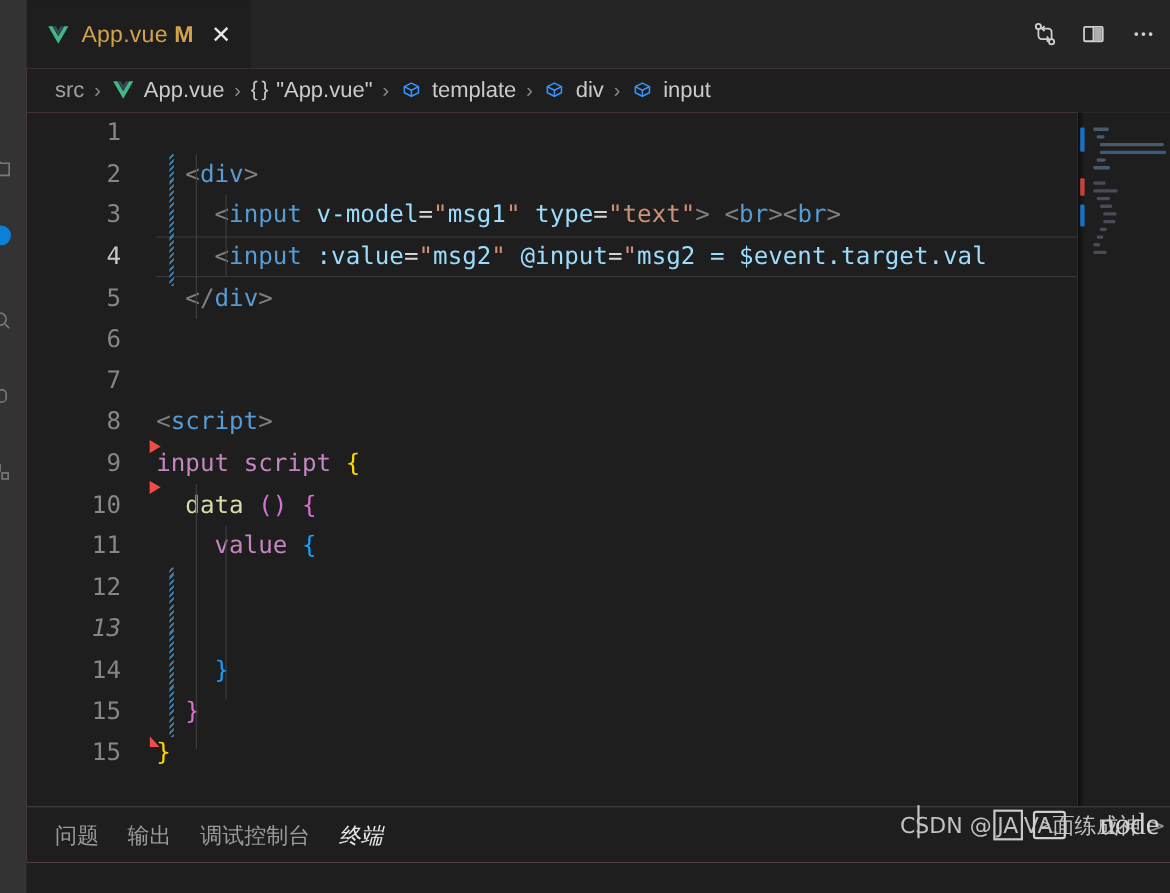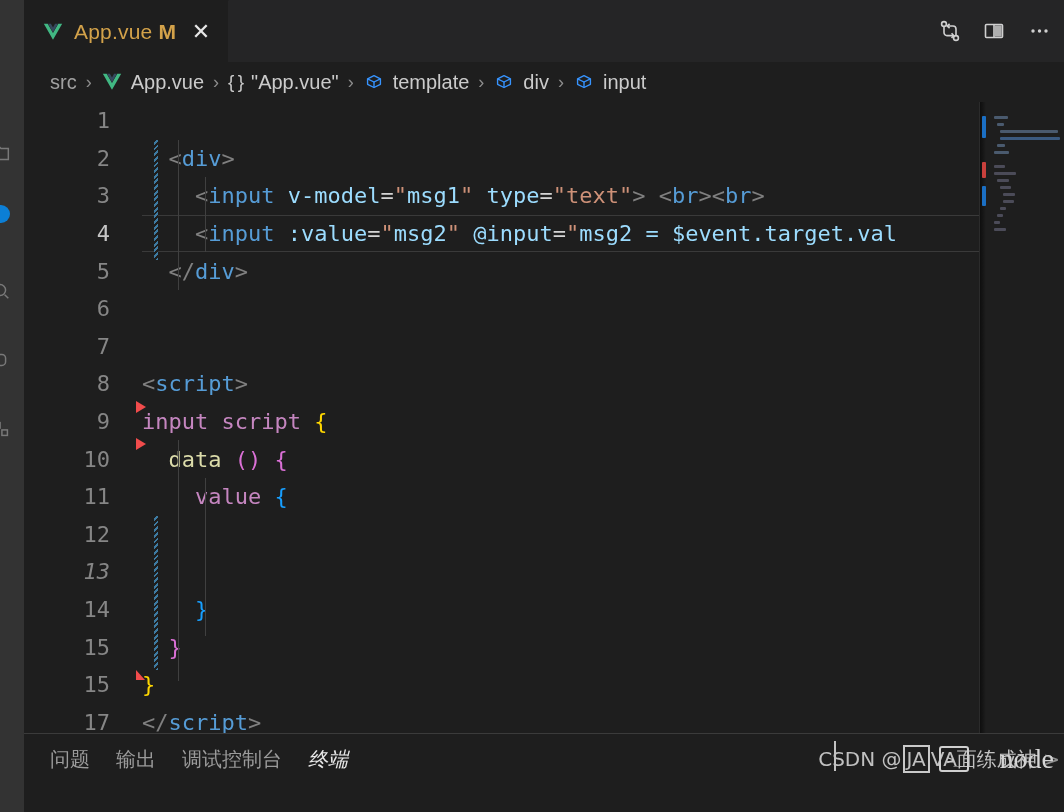--- a/index.html
+++ b/index.html
@@ -244,21 +244,21 @@
     background: linear-gradient(to right, rgba(0,0,0,.55), rgba(0,0,0,0));
   }
 
   
   .panel {
     flex: 0 0 50px;
     height: 50px;
     background: #1e1e1e;
     border-top: 1px solid #3b3b3b;
     display: flex;
-    align-items: center;
+    align-items: flex-start;
     position: relative;
   }
   .panel-tabs {
     display: flex;
     align-items: center;
     gap: 26px;
     padding-left: 26px;
     height: 100%;
   }
   .ptab {
@@ -474,21 +474,20 @@
                 <path d="M2 2 L12 8 L2 14 Z" fill="#f14c4c"></path>
               </svg></div><div class="code"><span class="t-plain">  </span><span class="t-fn">data</span><span class="t-plain"> </span><span class="t-b2">(</span><span class="t-b2">)</span><span class="t-plain"> </span><span class="t-b2">{</span></div></div>
           <div class="line" style="top: 376px; position: absolute; left: 0px; right: 0px;"><div class="ln">11</div><div class="code"><span class="t-plain">    </span><span class="t-kw">value</span><span class="t-plain"> </span><span class="t-b3">{</span></div></div>
           <div class="line" style="top: 413.6px; position: absolute; left: 0px; right: 0px;"><div class="ln">12</div></div>
           <div class="line" style="top: 451.2px; position: absolute; left: 0px; right: 0px; font-style: italic;"><div class="ln">13</div></div>
           <div class="line" style="top: 488.8px; position: absolute; left: 0px; right: 0px;"><div class="ln">14</div><div class="code"><span class="t-plain">    </span><span class="t-b3">}</span></div></div>
           <div class="line" style="top: 526.4px; position: absolute; left: 0px; right: 0px;"><div class="ln">15</div><div class="code"><span class="t-plain">  </span><span class="t-b2">}</span></div></div>
           <div class="line" style="top: 564px; position: absolute; left: 0px; right: 0px;"><div class="ln">15</div><div class="gutter-mark" style="top: -6px; left: 112px;"><svg width="12" height="12" viewBox="0 0 12 12">
                 <path d="M0 12 L0 2 L9 12 Z" fill="#f14c4c"></path>
               </svg></div><div class="code"><span class="t-b1">}</span></div></div>
-          <div class="line" style="top: 601.6px; position: absolute; left: 0px; right: 0px;"><div class="ln">17</div><div class="code"><span class="t-punct">&lt;/</span><span class="t-tag">script</span><span class="t-punct">&gt;</span></div></div>
           <div class="line" style="top: 639.2px; position: absolute; left: 0px; right: 0px;"><div class="ln">19</div><div class="code"></div></div>
           <div class="iguide active" style="left: 130px; top: 37.6px; height: 120.32px;"></div>
           <div class="iguide" style="left: 154.4px; top: 37.6px; height: 150.4px;"></div>
           <div class="iguide" style="left: 180.8px; top: 75.2px; height: 75.2px;"></div>
           <div class="iguide" style="left: 154.4px; top: 338.4px; height: 240.64px;"></div>
           <div class="iguide" style="left: 180.8px; top: 376px; height: 157.92px;"></div>
           <div class="iguide active" style="left: 130px; top: 413.6px; height: 154.16px;"></div>
         </div>
 
       <div class="minimap">

